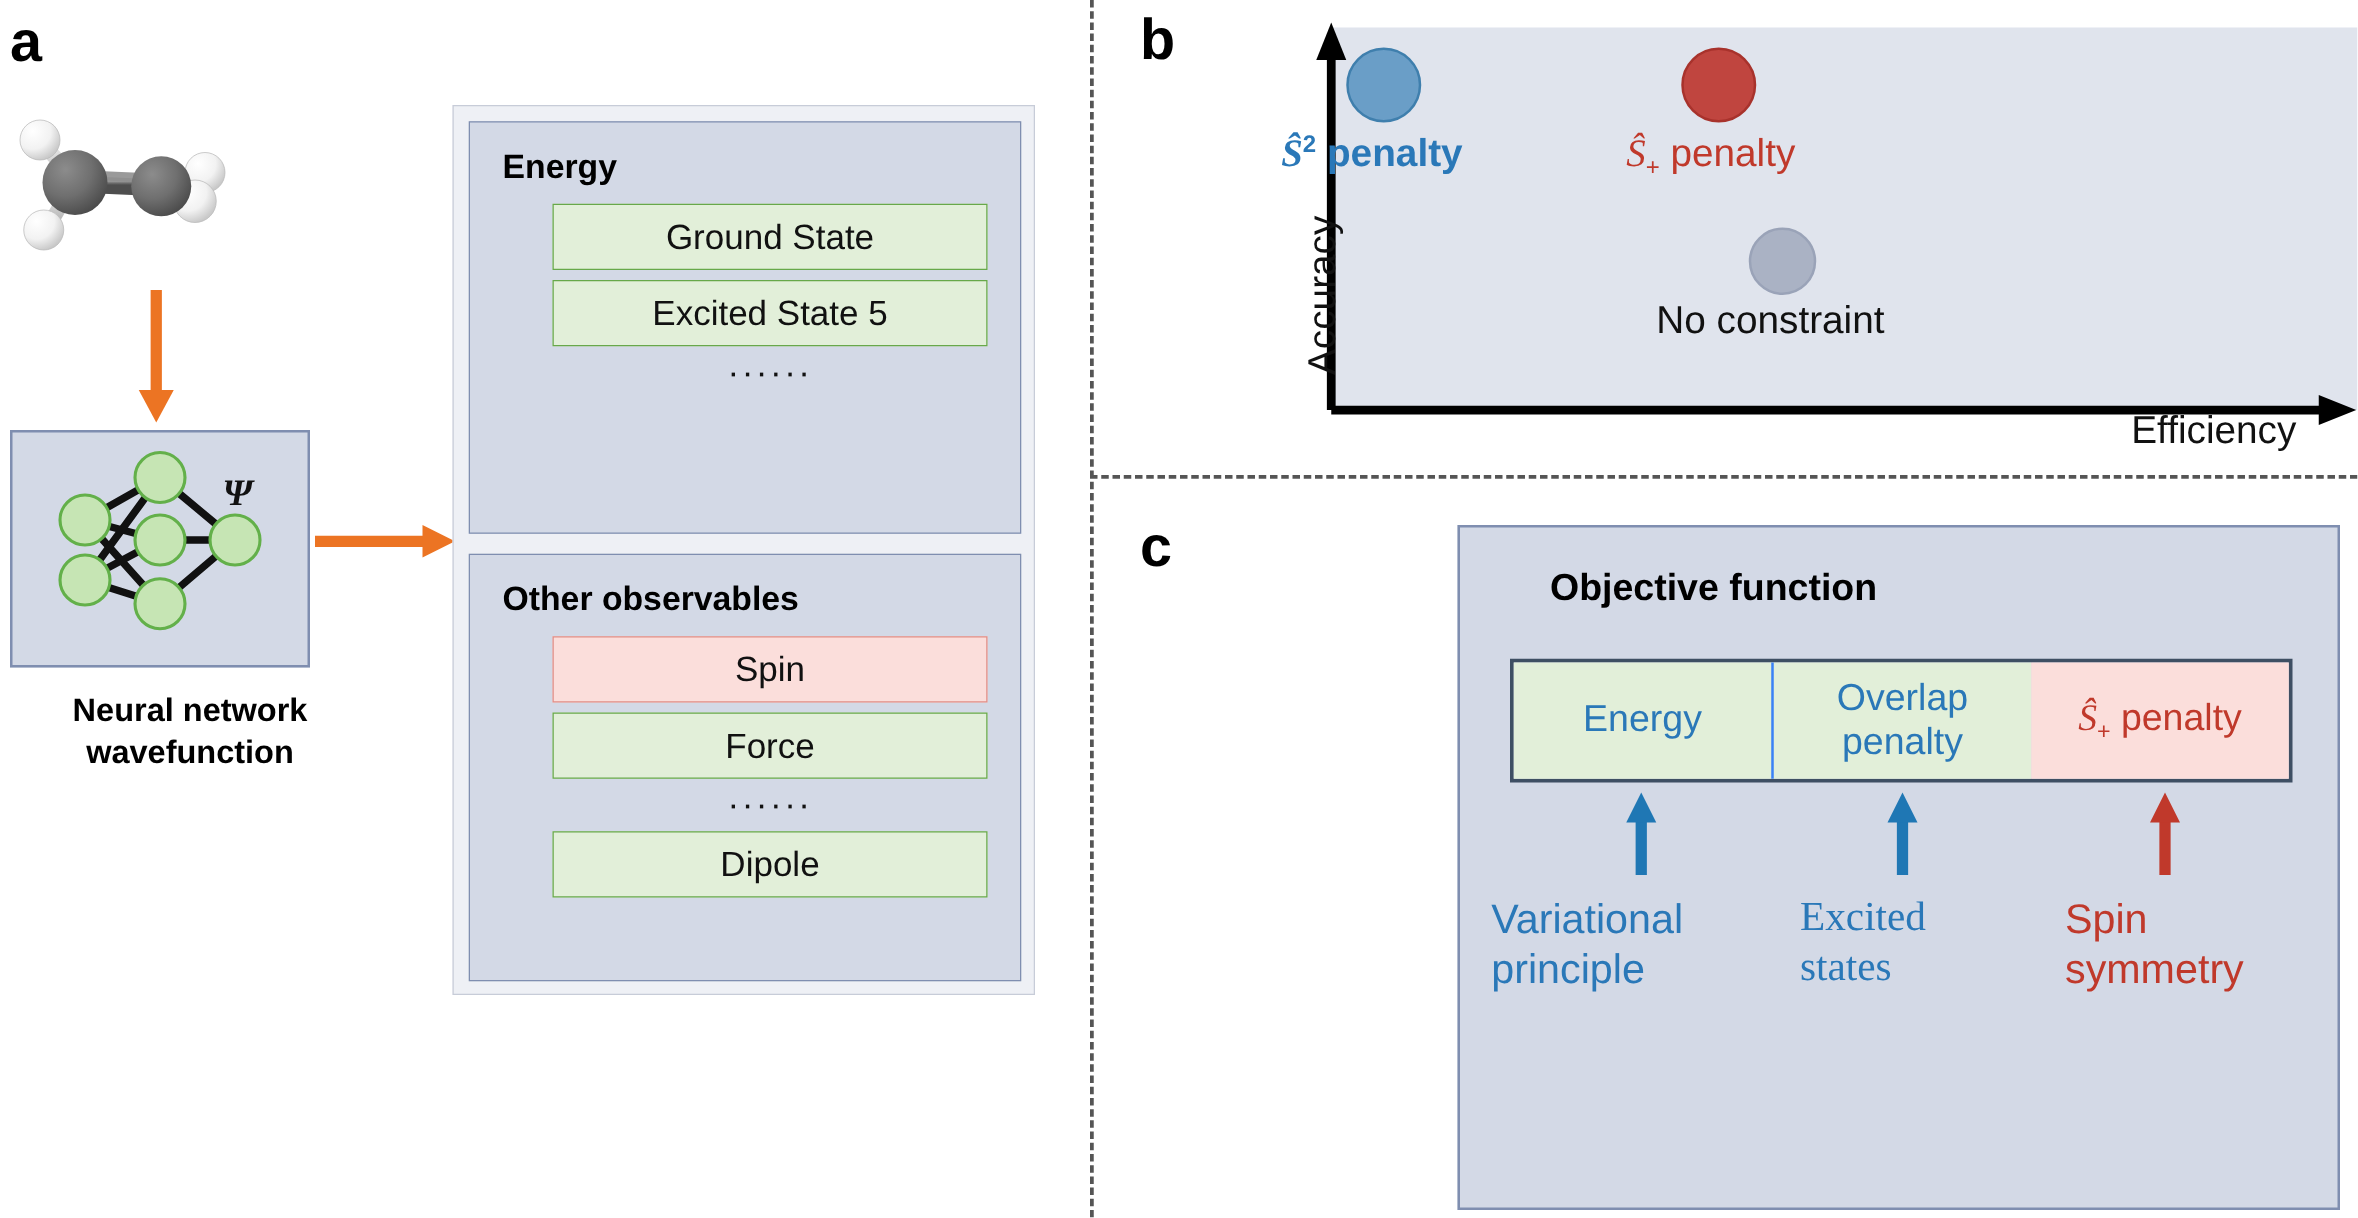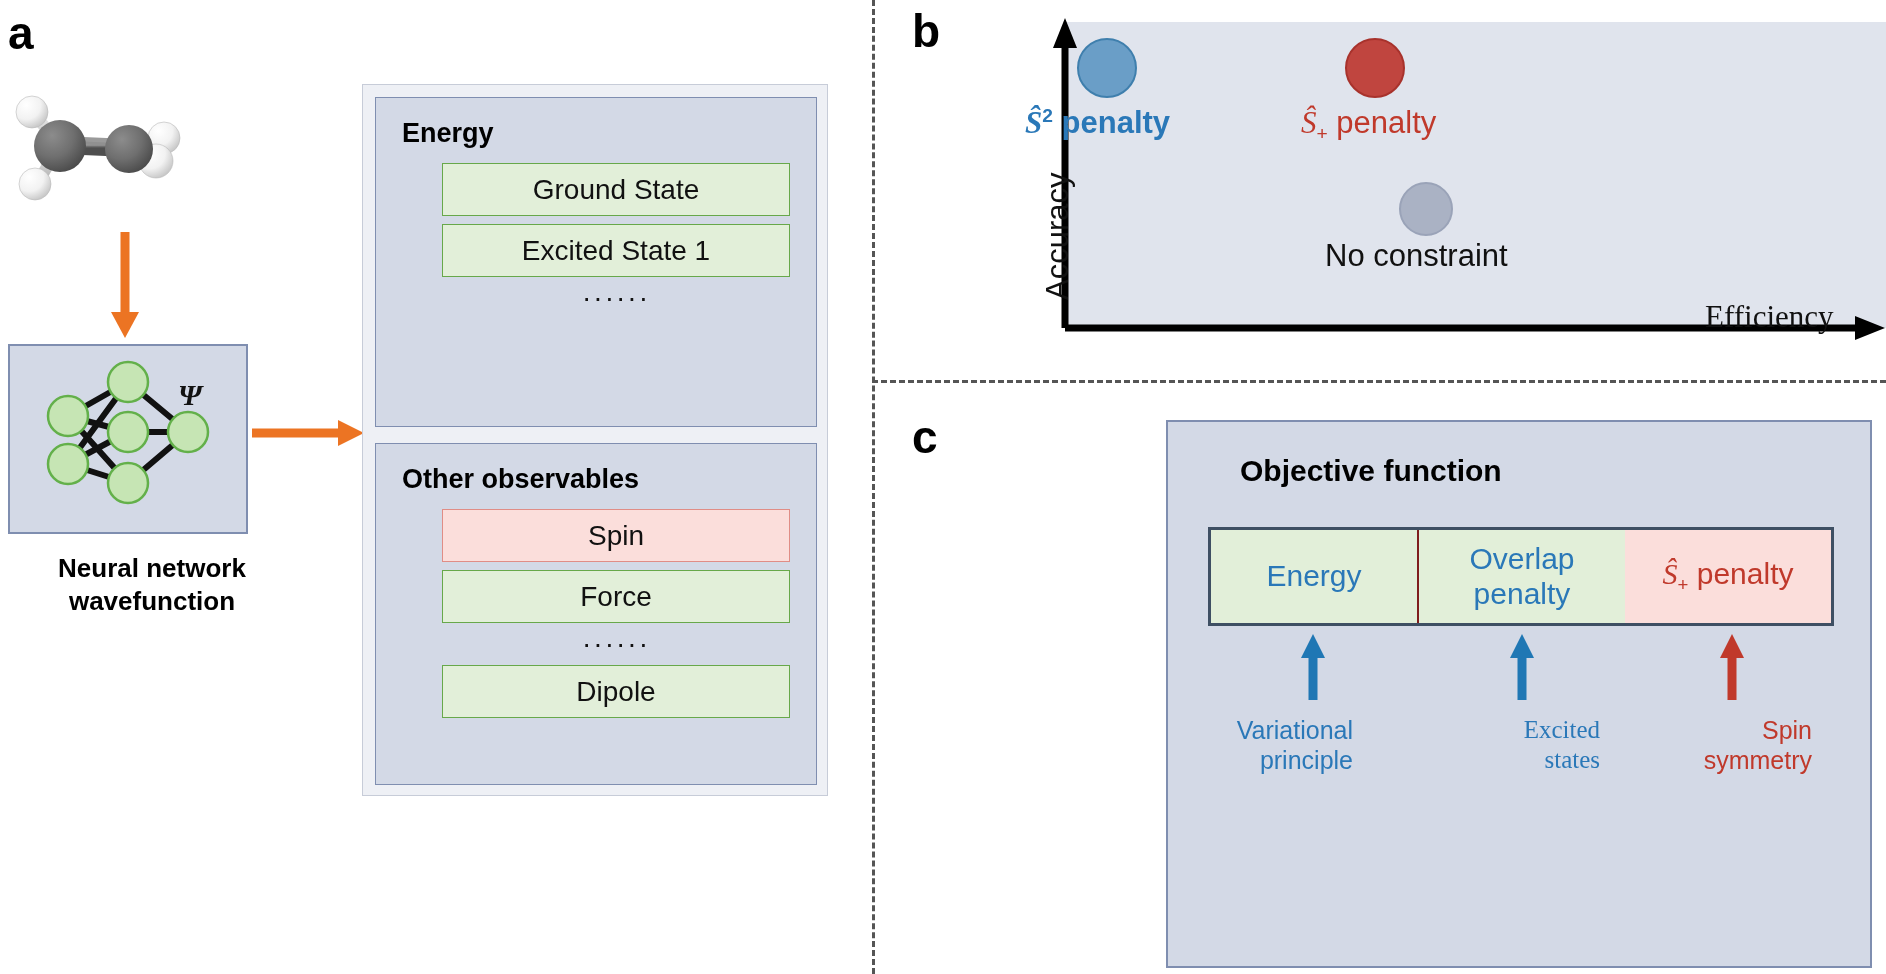--- a/index.html
+++ b/index.html
@@ -112,26 +112,26 @@
   }
   #obj-row {
     position: absolute; left: 40px; top: 105px; width: 626px; height: 99px;
     border: 3px solid #3e4f63; display: flex;
   }
   .obj-cell {
     flex: 1; display: flex; align-items: center; justify-content: center;
     text-align: center; font-size: 30px; line-height: 1.15;
   }
   .obj-cell.green { background: #e2efd9; color: #2a78b8; }
-  .obj-cell.green + .obj-cell.green { border-left: 2px solid #7f1d1d; }
+  .obj-cell.green + .obj-cell.green { border-left: 2px solid #3b82f6; }
   .obj-cell.pink  { background: #fbdedb; color: #c0392b; }
 
   #c-arrows { position: absolute; left: 40px; top: 204px; }
   .c-label {
-    position: absolute; text-align: right; font-size: 25px; line-height: 1.2;
+    position: absolute; text-align: left; font-size: 33px; line-height: 1.2;
     white-space: pre-line;
   }
   .c-label.blue { color: #2a78b8; }
   .c-label.red  { color: #c0392b; }
   sup, sub { font-size: 0.62em; }
 </style>
 </head>
 <body>
 
 <div id="root">
@@ -225,21 +225,21 @@
       <polygon points="112,20 86,7 86,33" fill="#ec7423"></polygon>
     </svg>
   </div>
 
   <div id="obs-card">
 
     <div class="sub-panel" id="energy-panel">
       <div class="sub-title">Energy</div>
       <div class="row-list">
         <div class="obs-row green">Ground State</div>
-        <div class="obs-row green">Excited State 1</div>
+        <div class="obs-row green">Excited State 5</div>
         <div class="dots">······</div>
       </div>
     </div>
 
     <div class="sub-panel" id="other-panel">
       <div class="sub-title">Other observables</div>
       <div class="row-list">
         <div class="obs-row pink">Spin</div>
         <div class="obs-row green">Force</div>
         <div class="dots">······</div>
@@ -271,21 +271,21 @@
   </div>
 
   <div class="b-label" style="left:1301px; top:105px; color:#c0392b;">
     <span style="font-family:'Liberation Serif',serif; font-style:italic;">Ŝ</span><sub>+</sub><span> penalty</span>
   </div>
 
   <div class="b-label" style="left:1325px; top:238px; color:#111;">No constraint</div>
 
   <div id="acc-label" style="left:1040px; top:300px;">Accuracy</div>
 
-  <div id="eff-label" style="left:1705px; top:299px;font-family:Liberation Serif, serif;">Efficiency</div>
+  <div id="eff-label" style="left:1705px; top:326px;">Efficiency</div>
 
   <div class="panel-letter" style="left:912px; top:414px;">c</div>
 
   <div id="panel-c-box">
     <div id="obj-title">Objective function</div>
 
     <div id="obj-row">
       <div class="obj-cell green">Energy</div>
       <div class="obj-cell green" style="white-space:pre-line;">Overlap
 penalty</div>

